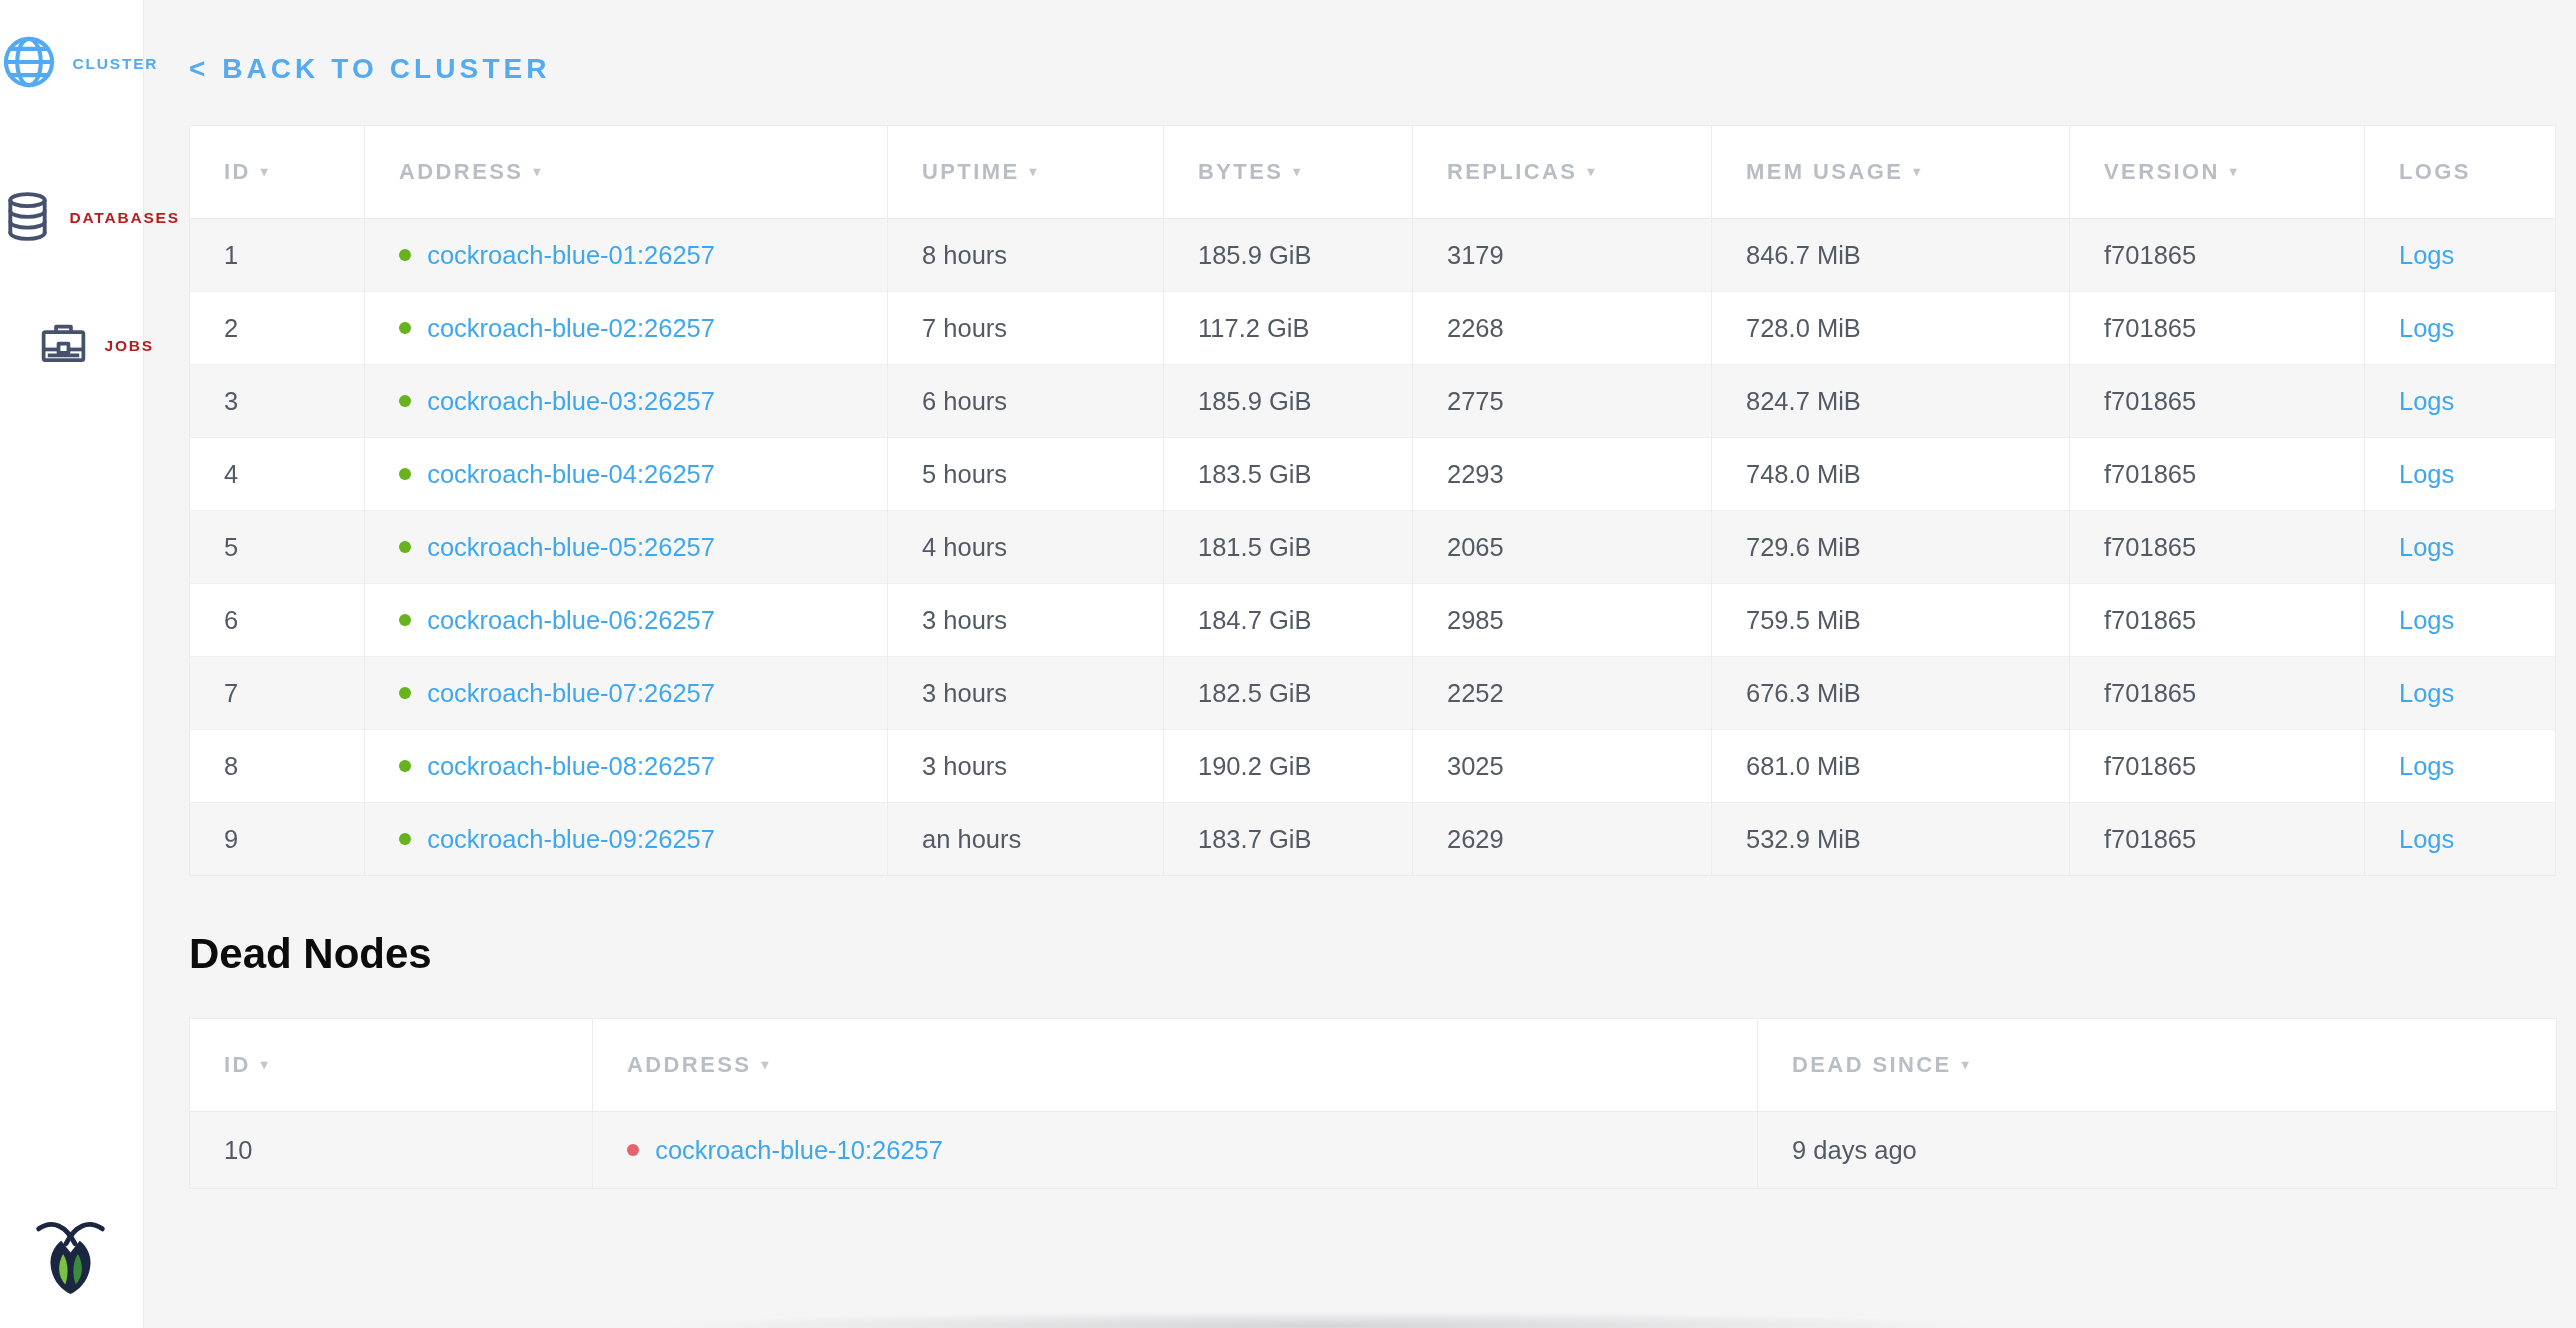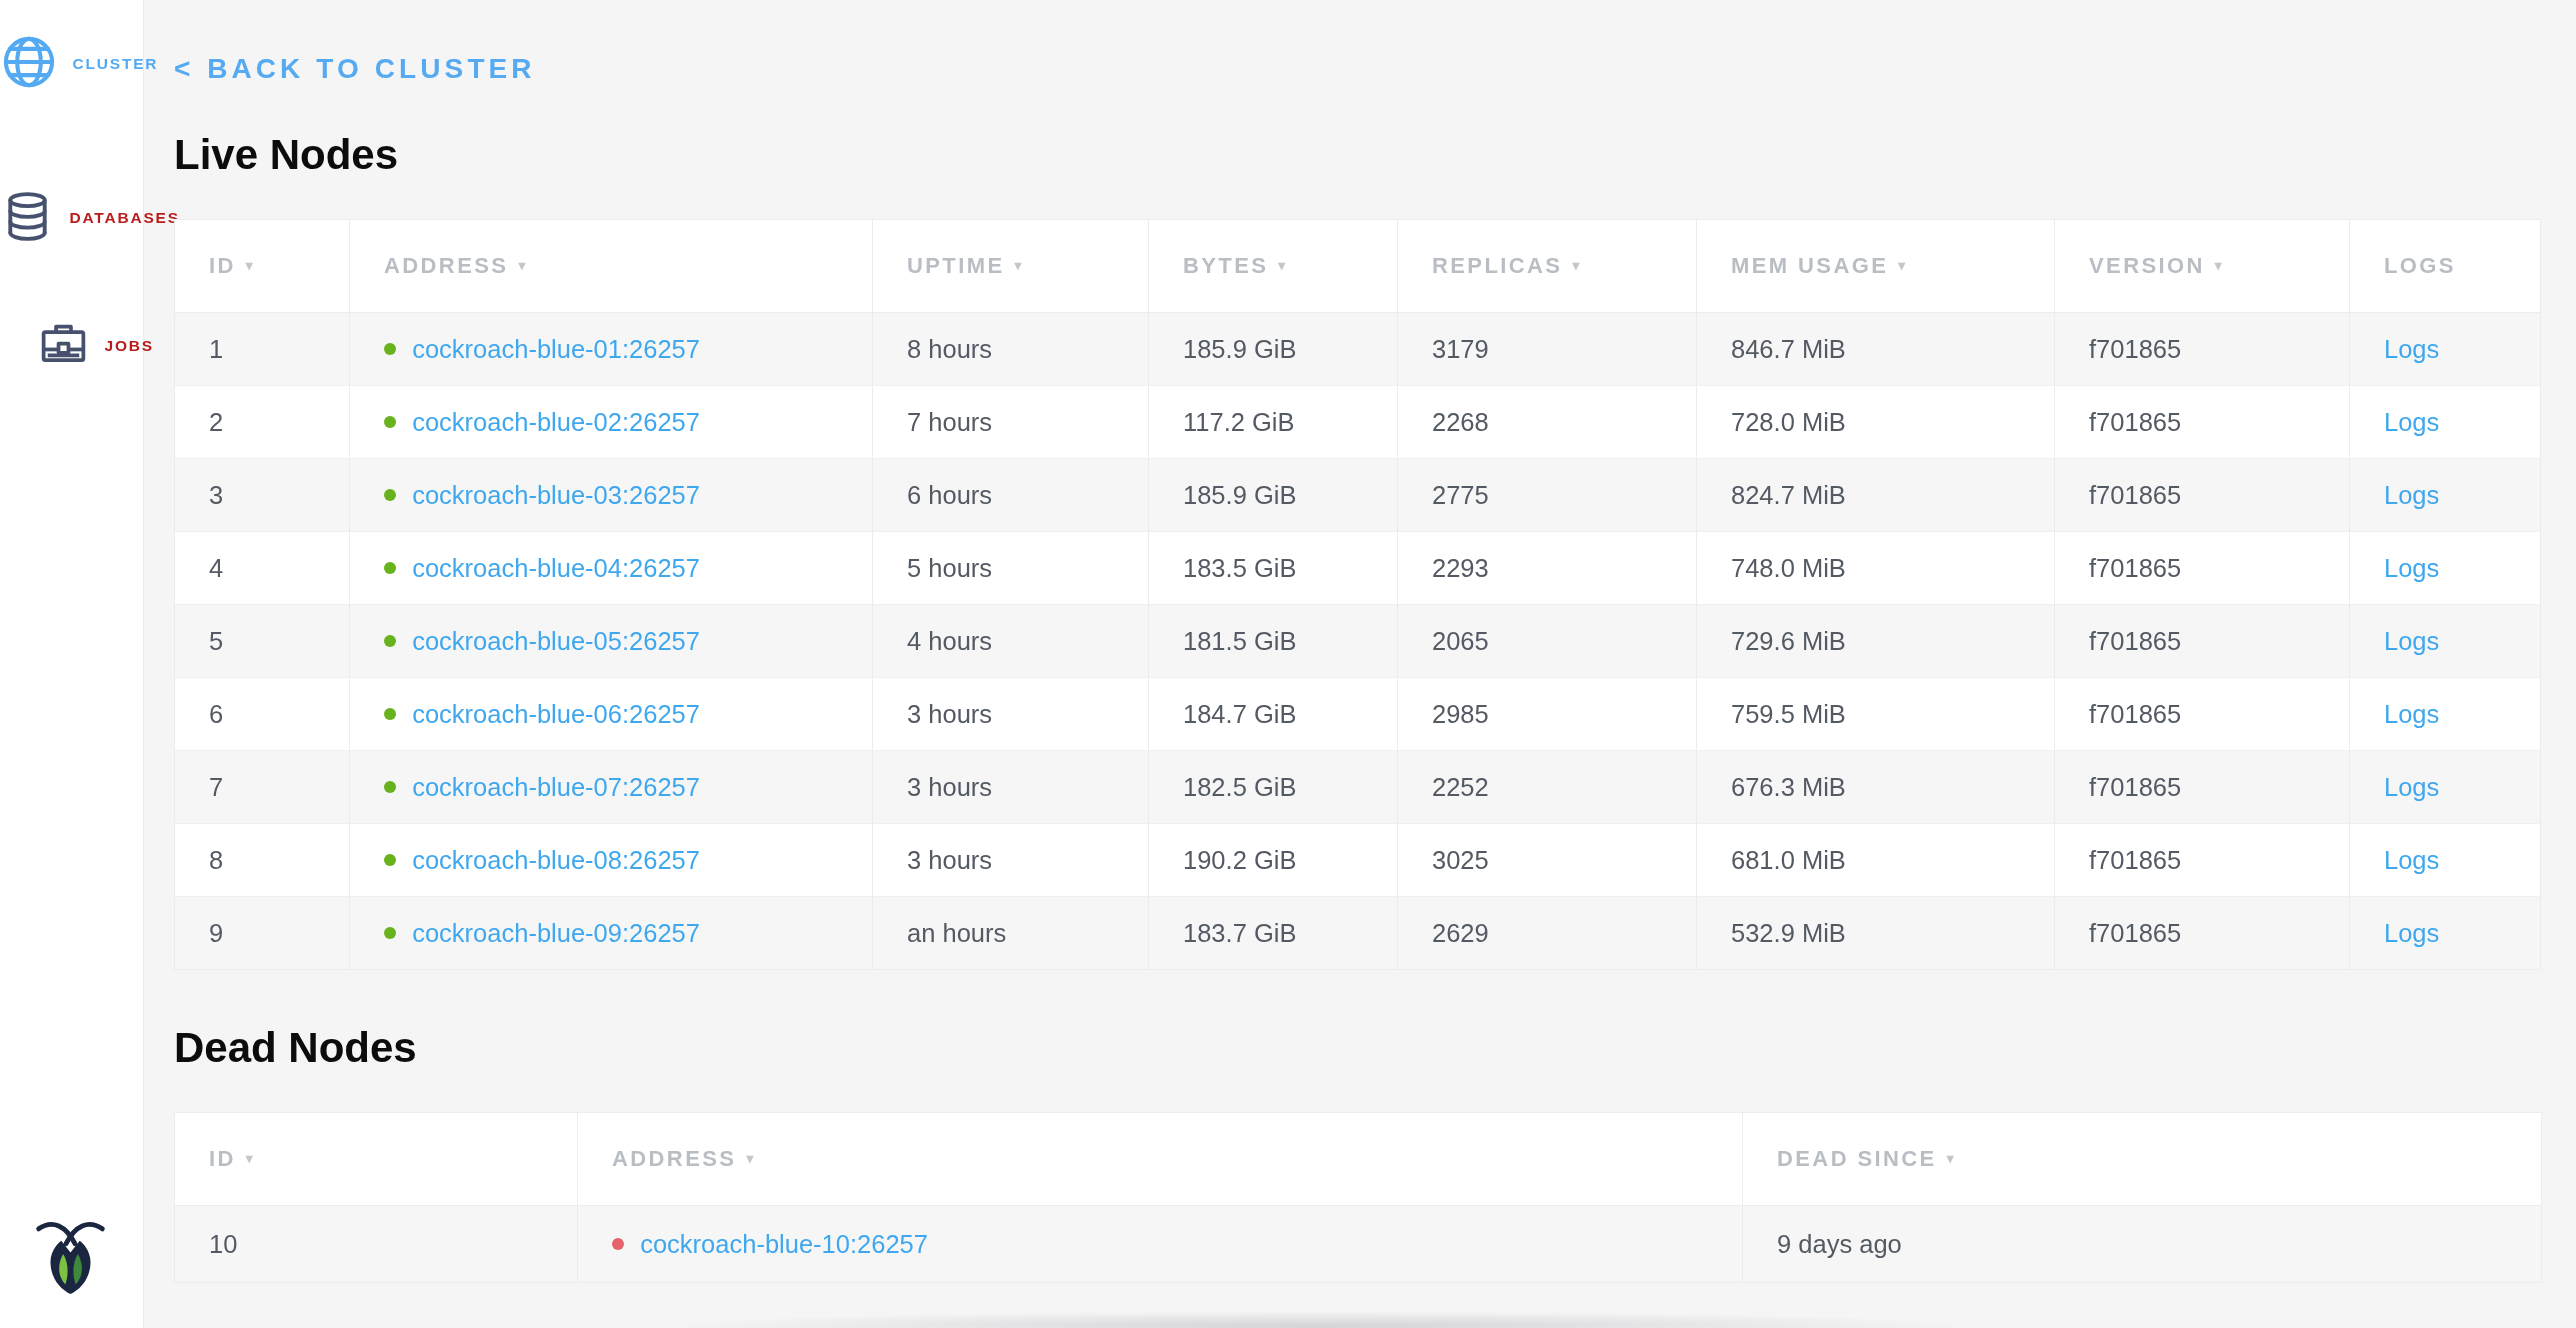--- a/index.html
+++ b/index.html
@@ -26,21 +26,21 @@
   .nav-label {
     font-size:15.5px; font-weight:bold; letter-spacing:1.8px;
     color:#b91c1c; text-transform:uppercase;
   }
   .nav-item.active .nav-label { color:#54aaf2; }
   .nav-icon { display:block; }
 
   .logo-wrap { position:absolute; left:33px; bottom:29px; }
 
   
-  .main { position:absolute; left:174px; top:0; width:2367px; }
+  .main { position:absolute; left:189px; top:0; width:2367px; }
 
   .back-link {
     display:inline-block; margin-top:53px;
     color:#55aaf1; font-size:28px; font-weight:bold;
     letter-spacing:4.1px; text-decoration:none; cursor:pointer;
   }
   .back-link .chev { margin-right:12.7px; }
 
   h1.section-title {
     margin-top:45px; font-size:42px; line-height:49px;
@@ -152,21 +152,20 @@
       <path d="M40 50 C32 64 33 81 43 91 C47.5 79 47.5 61 40 50 Z" fill="#7cc142"></path>
       <path d="M60 50 C68 64 67 81 57 91 C52.5 79 52.5 61 60 50 Z" fill="#3e8a3c"></path>
     </svg>
   </div>
 </div>
 
 <div class="main">
 
   <a class="back-link"><span class="chev">&lt;</span><span style="text-transform:uppercase;">Back to Cluster</span></a>
 
-  <h1 class="section-title">Live Nodes</h1>
 
   <table class="nodes-table live-table">
       <colgroup>
         <col class="c0">
         <col class="c1">
         <col class="c2">
         <col class="c3">
         <col class="c4">
         <col class="c5">
         <col class="c6">

